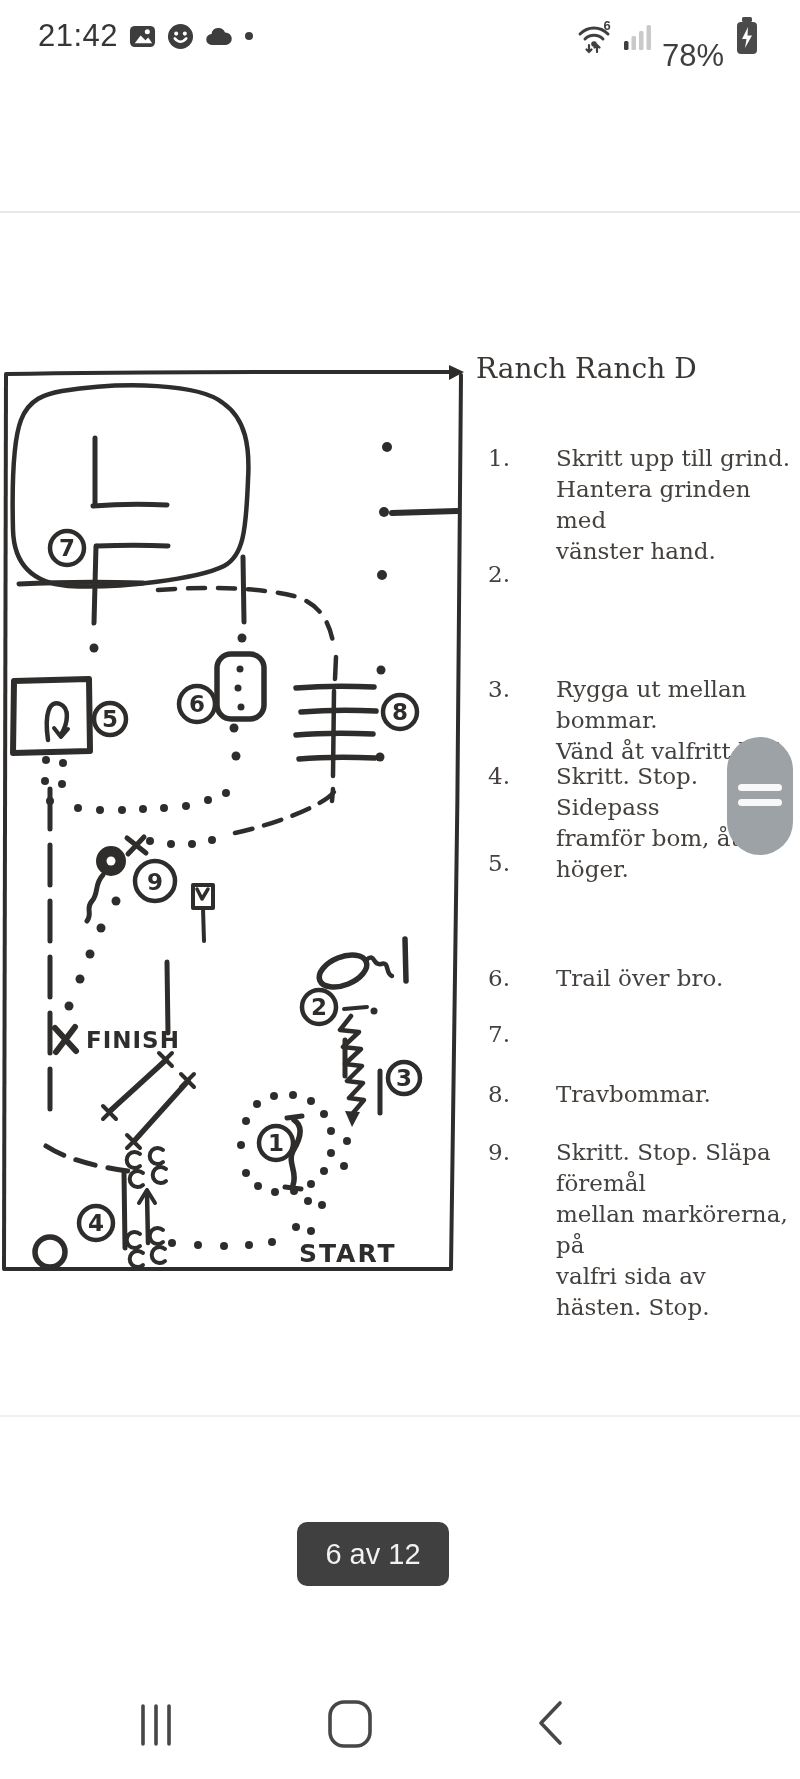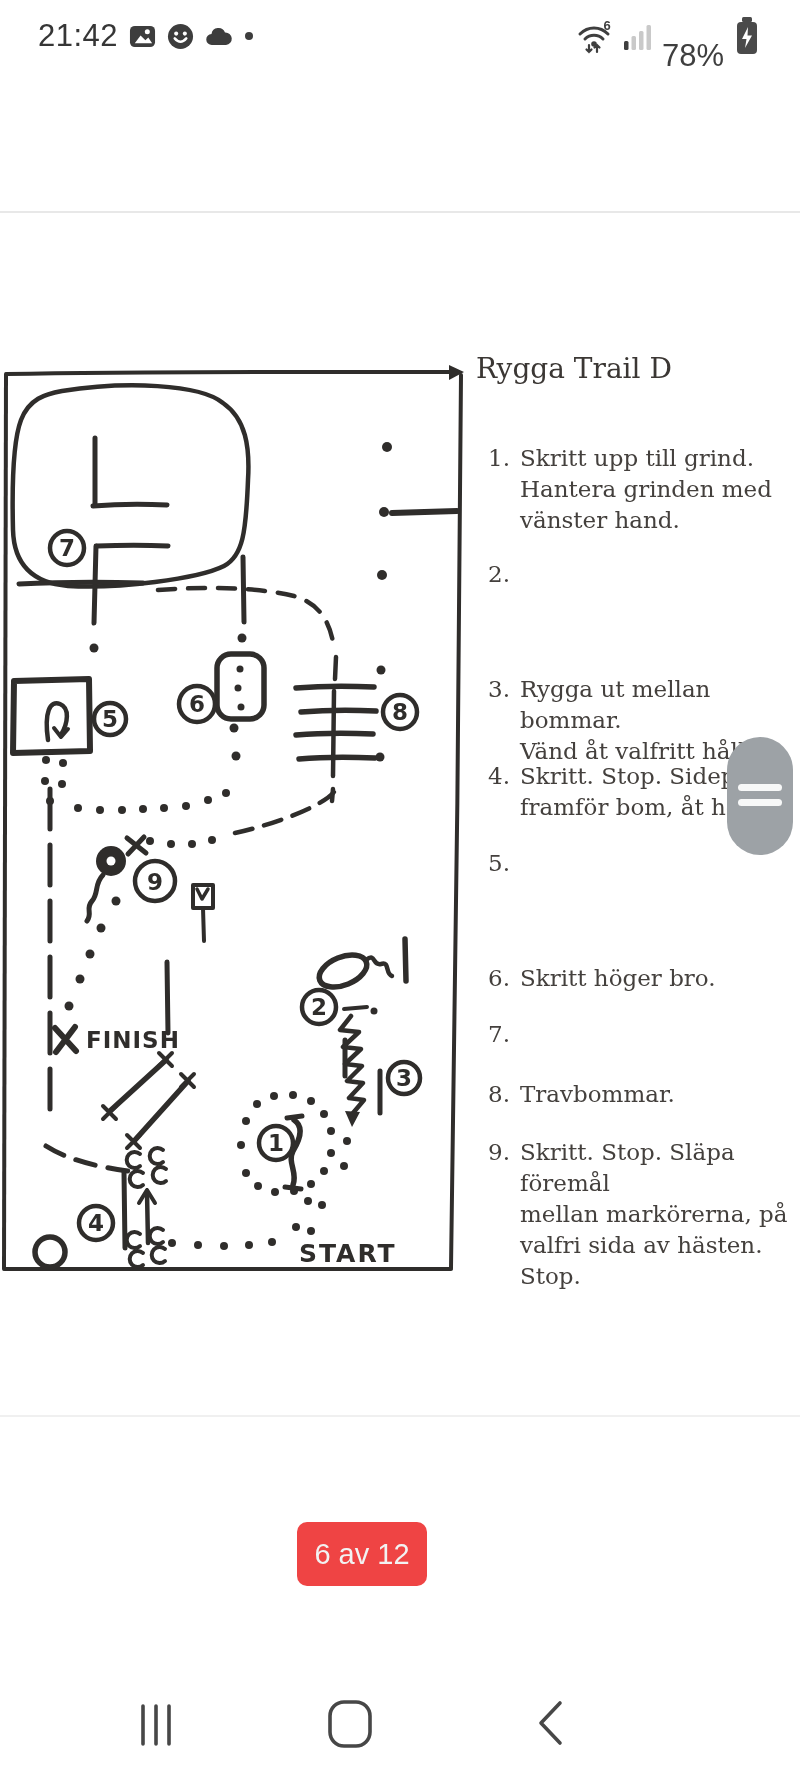--- a/index.html
+++ b/index.html
@@ -34,35 +34,35 @@
   .doc-title{
     position:absolute;left:476px;top:352px;margin:0;
     font-family:"DejaVu Serif",serif;font-weight:400;
     font-size:28px;color:#3b3734;
   }
   .instructions{position:absolute;left:488px;top:0;width:305px;}
   .instr{position:absolute;display:flex;align-items:flex-start;
          font-family:"DejaVu Serif",serif;color:#44403d;
          font-size:23px;line-height:31px;}
   .instr .num{width:32px;flex:0 0 32px;}
-  .instr .txt{white-space:pre-line;}
+  .instr .txt{white-space:pre-line;margin-left:36px;}
   
   .scroll-handle{
     position:absolute;left:727px;top:737px;width:66px;height:118px;
     background:#9da2a6;border-radius:33px;
   }
   .scroll-handle .bar{
     position:absolute;left:11px;width:44px;height:7px;border-radius:4px;
     background:rgba(255,255,255,.92);
   }
   .bar1{top:47px;} .bar2{top:62px;}
   
   .pager{
-    position:absolute;left:297px;top:1522px;width:130px;height:64px;
-    background:#ef4444;border-radius:10px;color:#f2f2f2;
+    position:absolute;left:297px;top:1522px;width:152px;height:64px;
+    background:#404040;border-radius:10px;color:#f2f2f2;
     display:flex;align-items:center;justify-content:center;
     font-size:29px;
   }
   
   .nav-bar{position:absolute;left:0;top:1690px;width:800px;height:80px;}
   .nav-btn{position:absolute;background:none;border:none;padding:0;cursor:pointer;}
   .nav-recents{left:139px;top:14px;}
   .nav-home{left:327px;top:9px;}
   .nav-back{left:536px;top:10px;}
 </style>
@@ -301,21 +301,21 @@
     <circle class="dot" cx="374" cy="1011" r="3.5"></circle>
     <path class="ink w45" d="M351,1016 L340,1030 L359,1032 L343,1047 L361,1049 L345,1064 L362,1066 L347,1081 L363,1083 L349,1098 L364,1100 L353,1113"></path>
     <path class="fill-ink" d="M345,1111 L360,1112 L352,1127 Z"></path>
     <path class="ink w5" d="M345,1040 L345,1076"></path>
     <path class="ink w5" d="M380,1071 L380,1113"></path>
     <circle class="ink w45" cx="404" cy="1078" r="16"></circle>
     <text class="cnum" x="404" y="1086">3</text>
   </g>
 </svg>
 
-<h1 class="doc-title">Rygga Trail D</h1>
+<h1 class="doc-title">Ranch Ranch D</h1>
 
 <div class="instructions">
   <div class="instr" style="top:443px">
     <span class="num">1.</span>
     <span class="txt">Skritt upp till grind.
 Hantera grinden med
 vänster hand.</span>
   </div>
   <div class="instr" style="top:559px">
     <span class="num">2.</span>
@@ -328,21 +328,21 @@
   <div class="instr" style="top:761px">
     <span class="num">4.</span>
     <span class="txt">Skritt. Stop. Sidepass
 framför bom, åt höger.</span>
   </div>
   <div class="instr" style="top:848px">
     <span class="num">5.</span>
   </div>
   <div class="instr" style="top:963px">
     <span class="num">6.</span>
-    <span class="txt">Skritt höger bro.</span>
+    <span class="txt">Trail över bro.</span>
   </div>
   <div class="instr" style="top:1019px">
     <span class="num">7.</span>
   </div>
   <div class="instr" style="top:1079px">
     <span class="num">8.</span>
     <span class="txt">Travbommar.</span>
   </div>
   <div class="instr" style="top:1137px">
     <span class="num">9.</span>

